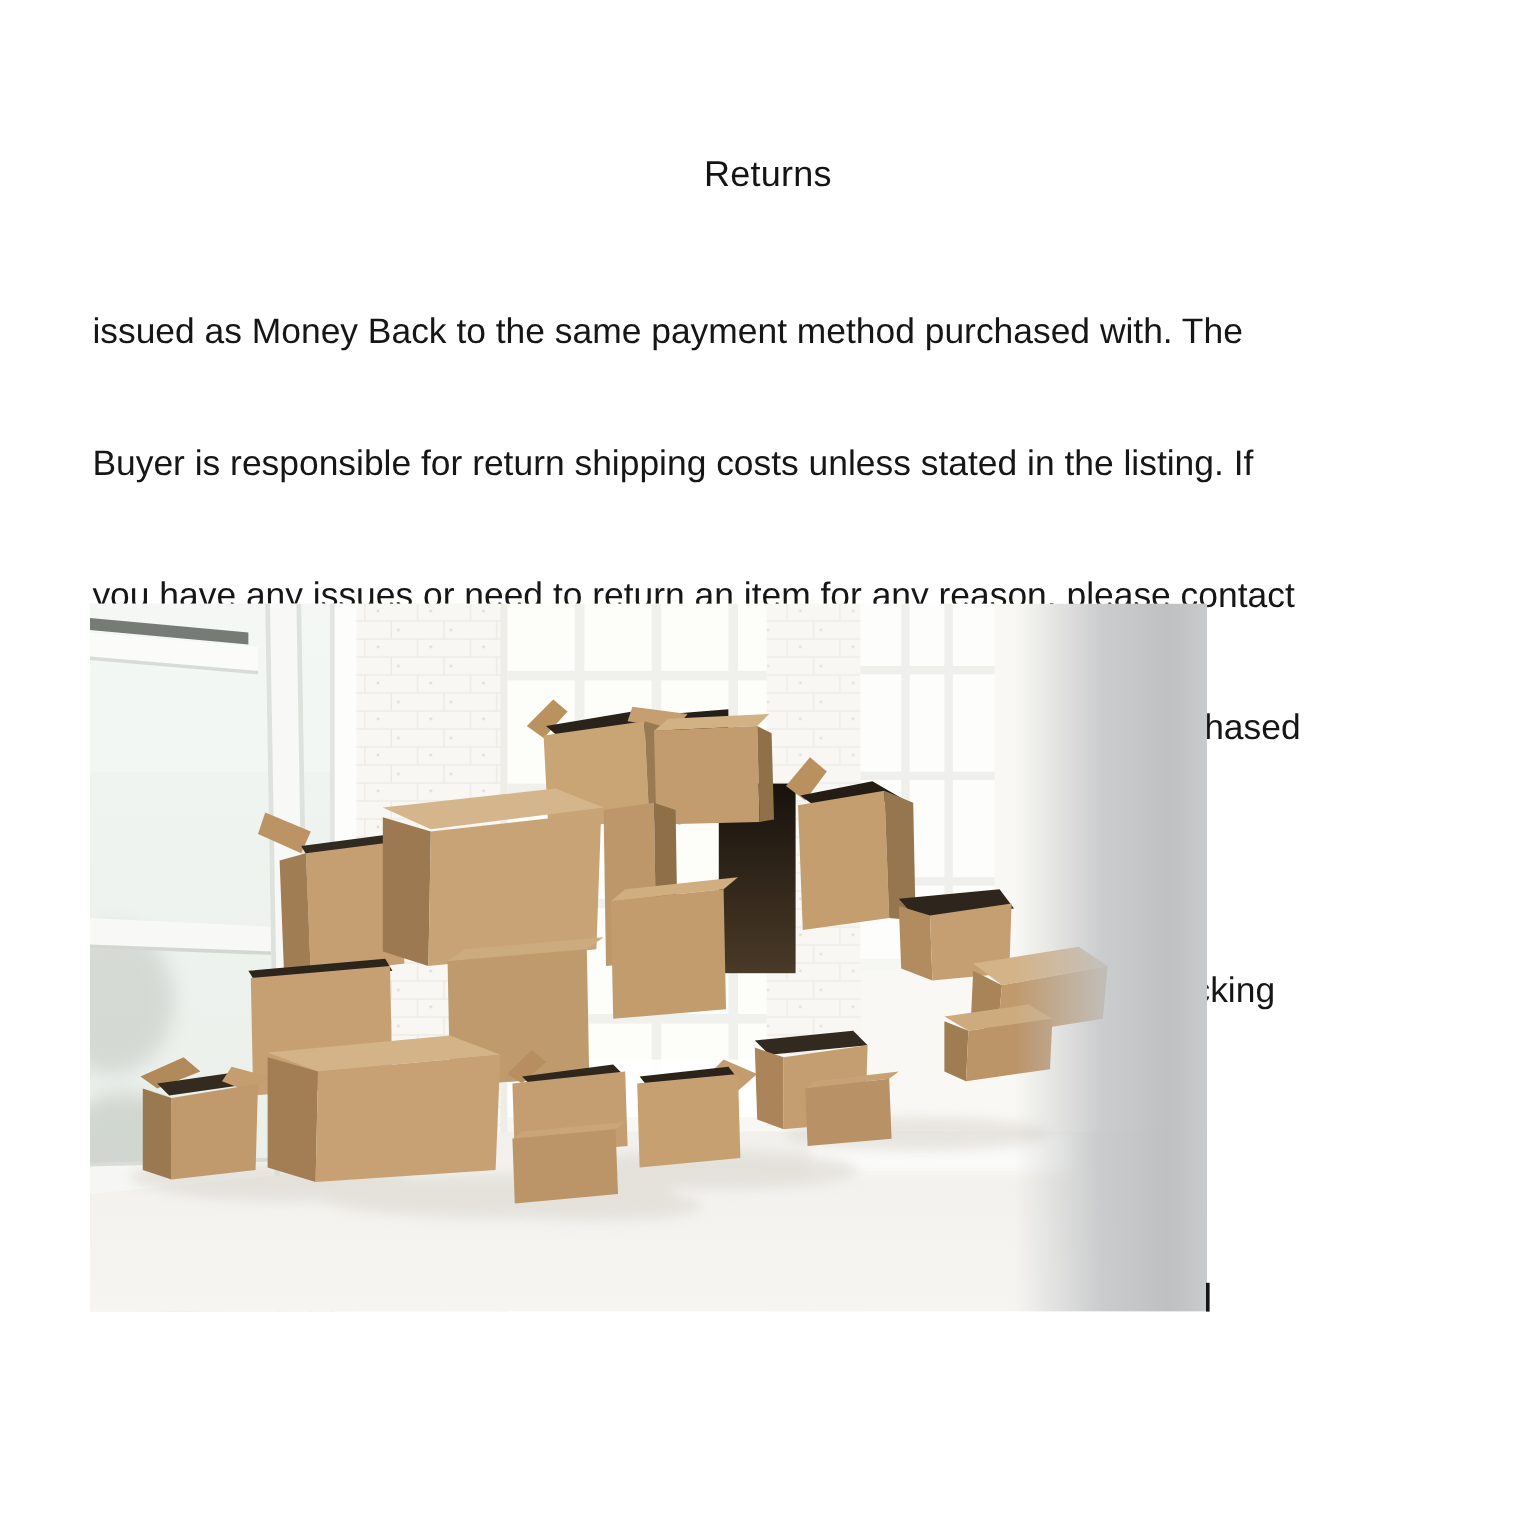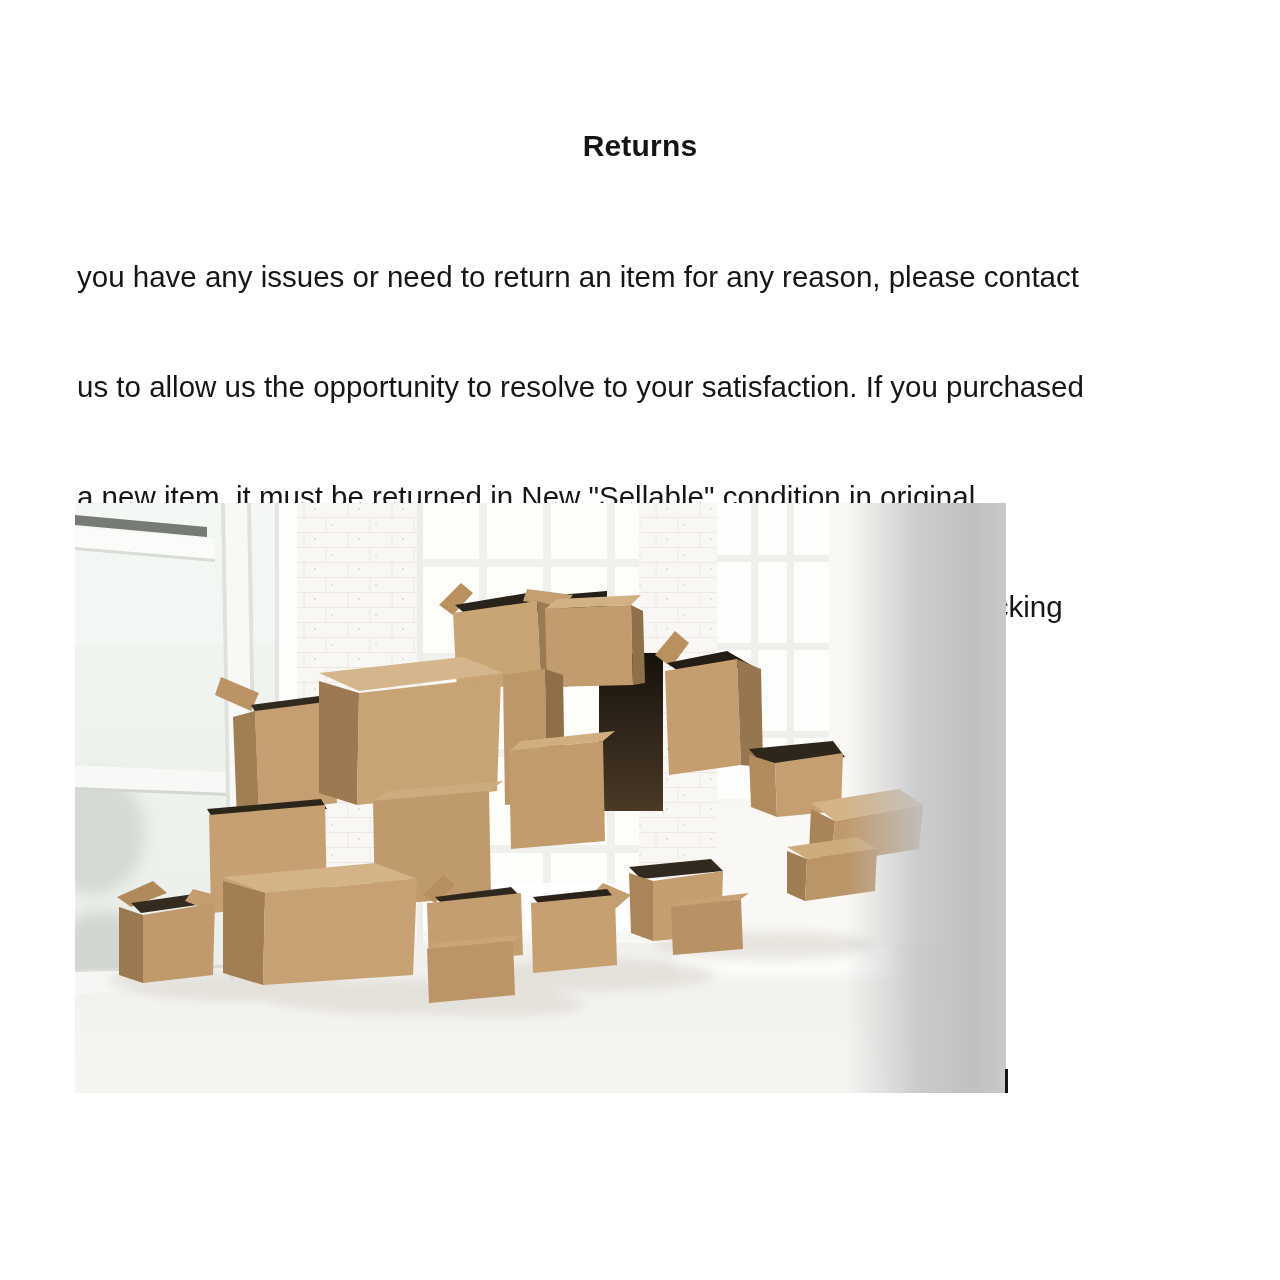--- a/index.html
+++ b/index.html
@@ -5,21 +5,21 @@
   html,body{margin:0;padding:0;}
   body{
     width:1280px;height:1280px;
     background:#ffffff;
     position:relative;
     overflow:hidden;
     font-family:"Liberation Sans","DejaVu Sans",sans-serif;
   }
   .page-title{
     position:absolute;left:0;top:109px;width:1280px;
-    text-align:center;font-weight:700;font-size:30px;color:#141414;
+    text-align:center;font-weight:400;font-size:30px;color:#141414;
     letter-spacing:.2px;
   }
   .policy{
     position:absolute;left:77px;top:186px;
     font-size:29.5px;line-height:36.6px;color:#161616;
     white-space:pre;
   }
   .policy div{height:36.6px;}
   .photo-frame{
     position:absolute;left:75px;top:503px;width:931px;height:590px;
@@ -29,20 +29,22 @@
     position:absolute;left:1005px;top:1069px;width:3px;height:24px;
     background:#141414;
   }
 </style>
 </head>
 <body>
 
 <h1 class="page-title">Returns</h1>
 
 <div class="policy">
+  <div>issued as Money Back to the same payment method purchased with. The</div>
+  <div>Buyer is responsible for return shipping costs unless stated in the listing. If</div>
   <div>you have any issues or need to return an item for any reason, please contact</div>
   <div>us to allow us the opportunity to resolve to your satisfaction. If you purchased</div>
   <div>a new item, it must be returned in New "Sellable" condition in original</div>
   <div>undamaged packaging. If new item or package shows damage a restocking</div>
   <div>fee will apply!</div>
 </div>
 
 <figure class="photo-frame" style="margin:0" role="img" aria-label="Pile of brown cardboard moving boxes stacked on a white floor in a bright room with white brick walls and large windows">
 <svg viewBox="0 0 931 590" xmlns="http://www.w3.org/2000/svg">
   <defs>

